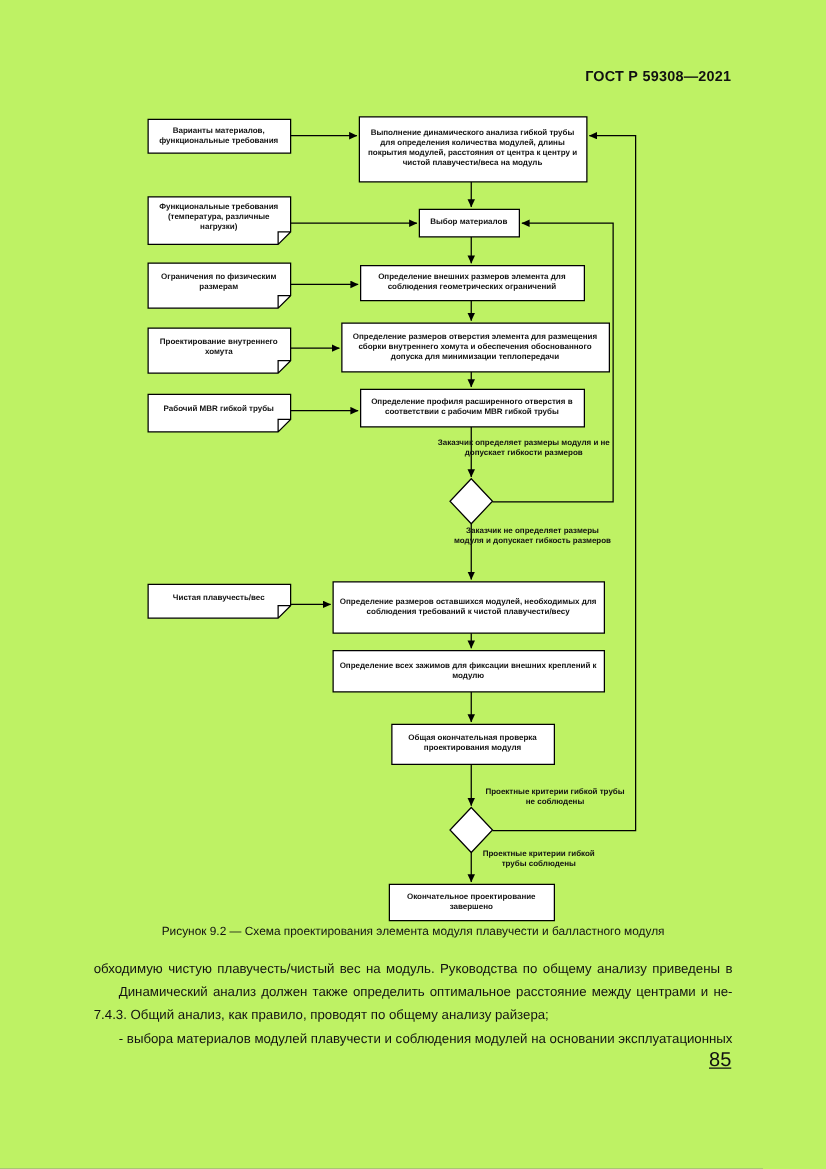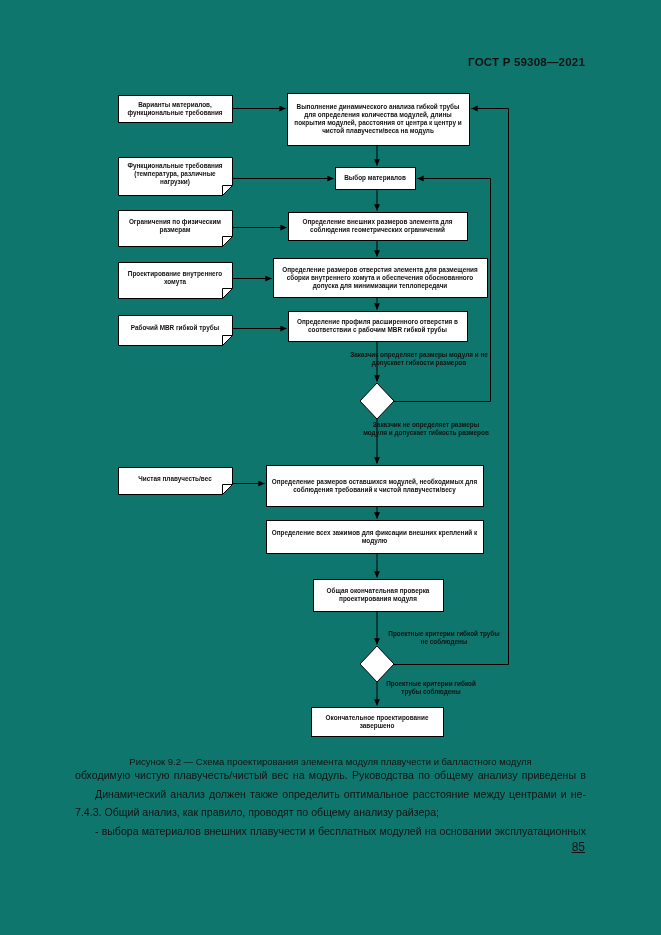--- a/index.html
+++ b/index.html
@@ -1,19 +1,19 @@
 <!DOCTYPE html>
 <html><head>
 <meta charset="utf-8">
 <style>
   html,body{margin:0;padding:0;background:#888;}
   .page{
     position:relative;
     width:661px;height:935px;
-    background:#0f766e;
+    background:#bef264;
     font-family:"Liberation Sans", sans-serif;
     color:#111;
     overflow:hidden;
   }
   .hdr{
     position:absolute;top:56px;right:76px;
     font-size:11.5px;font-weight:bold;letter-spacing:.2px;
   }
   .fc-svg{position:absolute;left:0;top:0;}
   .node{
@@ -23,32 +23,32 @@
     font-size:6.4px;font-weight:bold;line-height:1.25;
     padding:1px 3px;box-sizing:border-box;
   }
   .blabel{
     position:absolute;
     text-align:center;
     font-size:6.4px;font-weight:bold;line-height:1.3;
   }
   .caption{
     position:absolute;top:740px;left:0;width:661px;
-    text-align:center;font-size:9.5px;margin-top:16px;
+    text-align:center;font-size:9.5px;
   }
   .bodytext{
     position:absolute;top:766px;left:75px;width:511px;
     font-size:10.6px;line-height:18.6px;
   }
   .bline{text-align:justify;}
   .bline.full{text-align-last:justify;}
   .bline.indent{text-indent:20px;}
   .pagenum{
     position:absolute;top:840px;right:76px;
-    font-size:12px;
+    font-size:16px;
     text-decoration:underline;
   }
 </style>
 </head>
 <body>
 
 <div class="page">
 
   <div class="hdr">ГОСТ Р 59308—2021</div>
 
@@ -127,18 +127,18 @@
   <div class="blabel" style="left:362px;top:421px;width:128px">Заказчик не определяет размеры модуля и допускает гибкость размеров</div>
   <div class="blabel" style="left:386px;top:630px;width:116px">Проектные критерии гибкой трубы не соблюдены</div>
   <div class="blabel" style="left:376px;top:680px;width:110px">Проектные критерии гибкой трубы соблюдены</div>
 
   <div class="caption">Рисунок 9.2 — Схема проектирования элемента модуля плавучести и балластного модуля</div>
 
   <div class="bodytext">
     <div class="bline full">обходимую чистую плавучесть/чистый вес на модуль. Руководства по общему анализу приведены в</div>
     <div class="bline full indent">Динамический анализ должен также определить оптимальное расстояние между центрами и не-</div>
     <div class="bline">7.4.3. Общий анализ, как правило, проводят по общему анализу райзера;</div>
-    <div class="bline full indent">- выбора материалов внешних плавучести и бесплатных модулей на основании эксплуатационных</div>
+    <div class="bline full indent">- выбора материалов модулей плавучести и соблюдения модулей на основании эксплуатационных</div>
   </div>
 
   <div class="pagenum">85</div>
 
 </div>
 
 </body></html>

